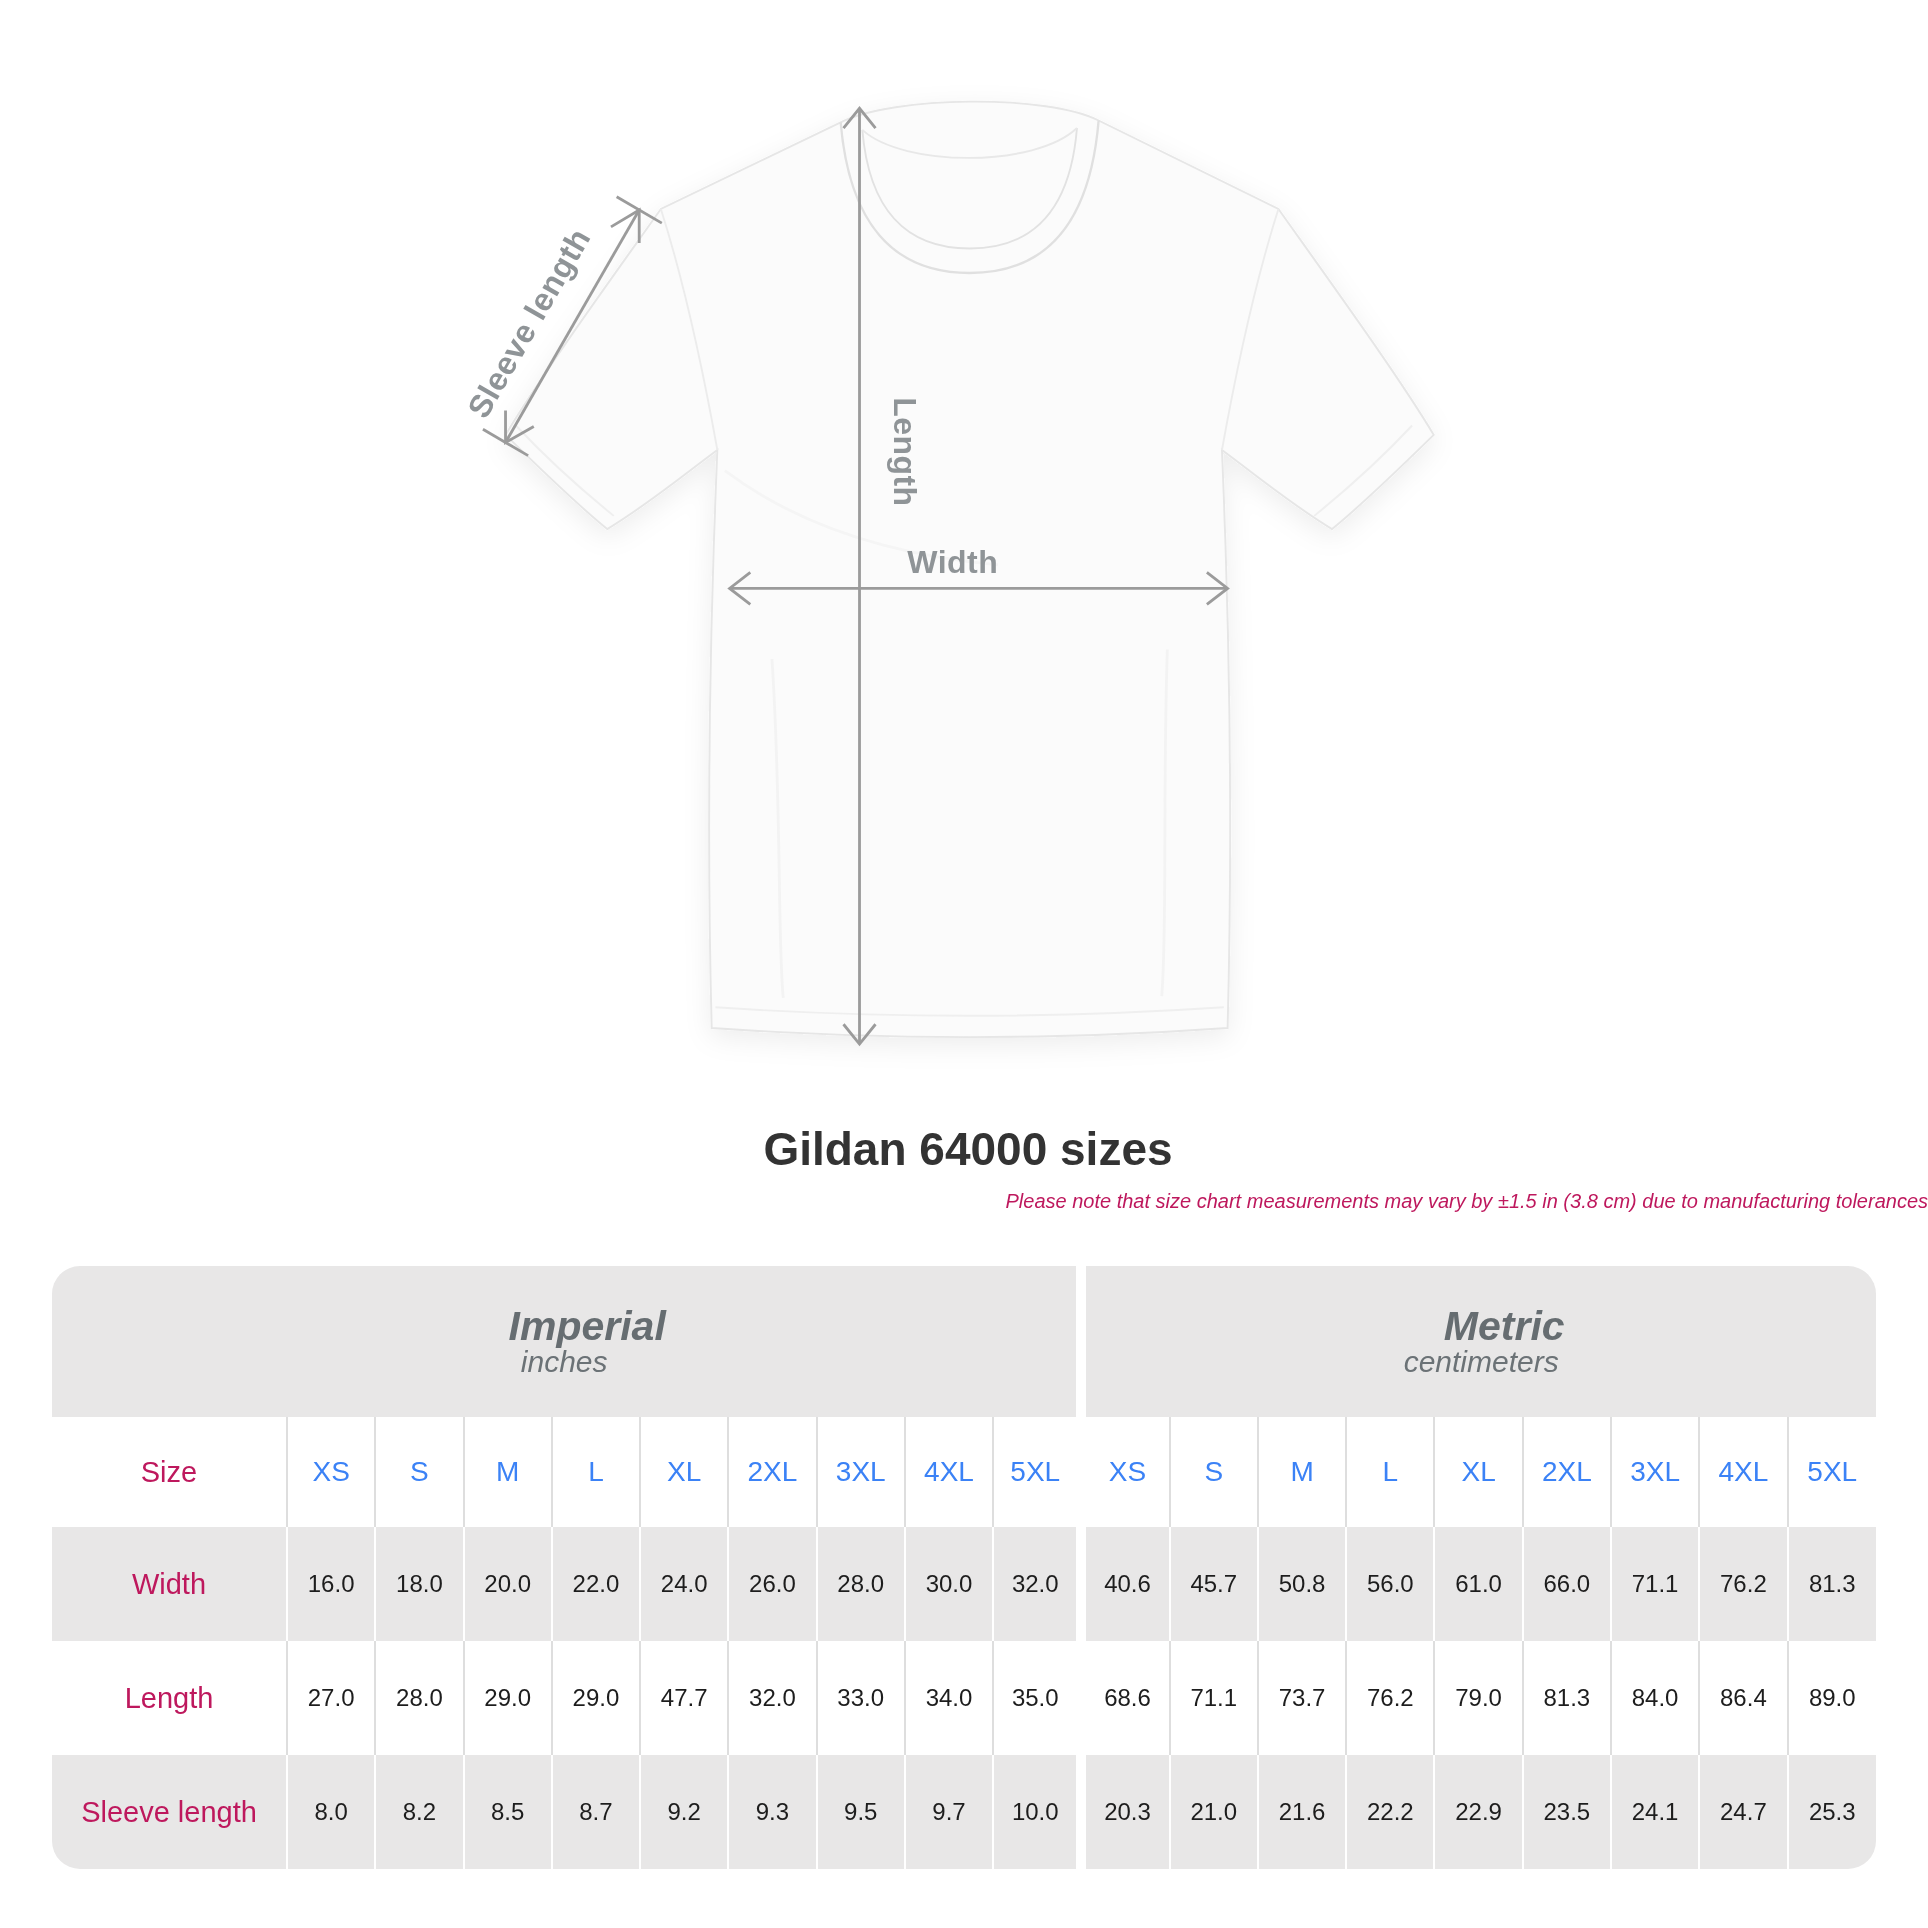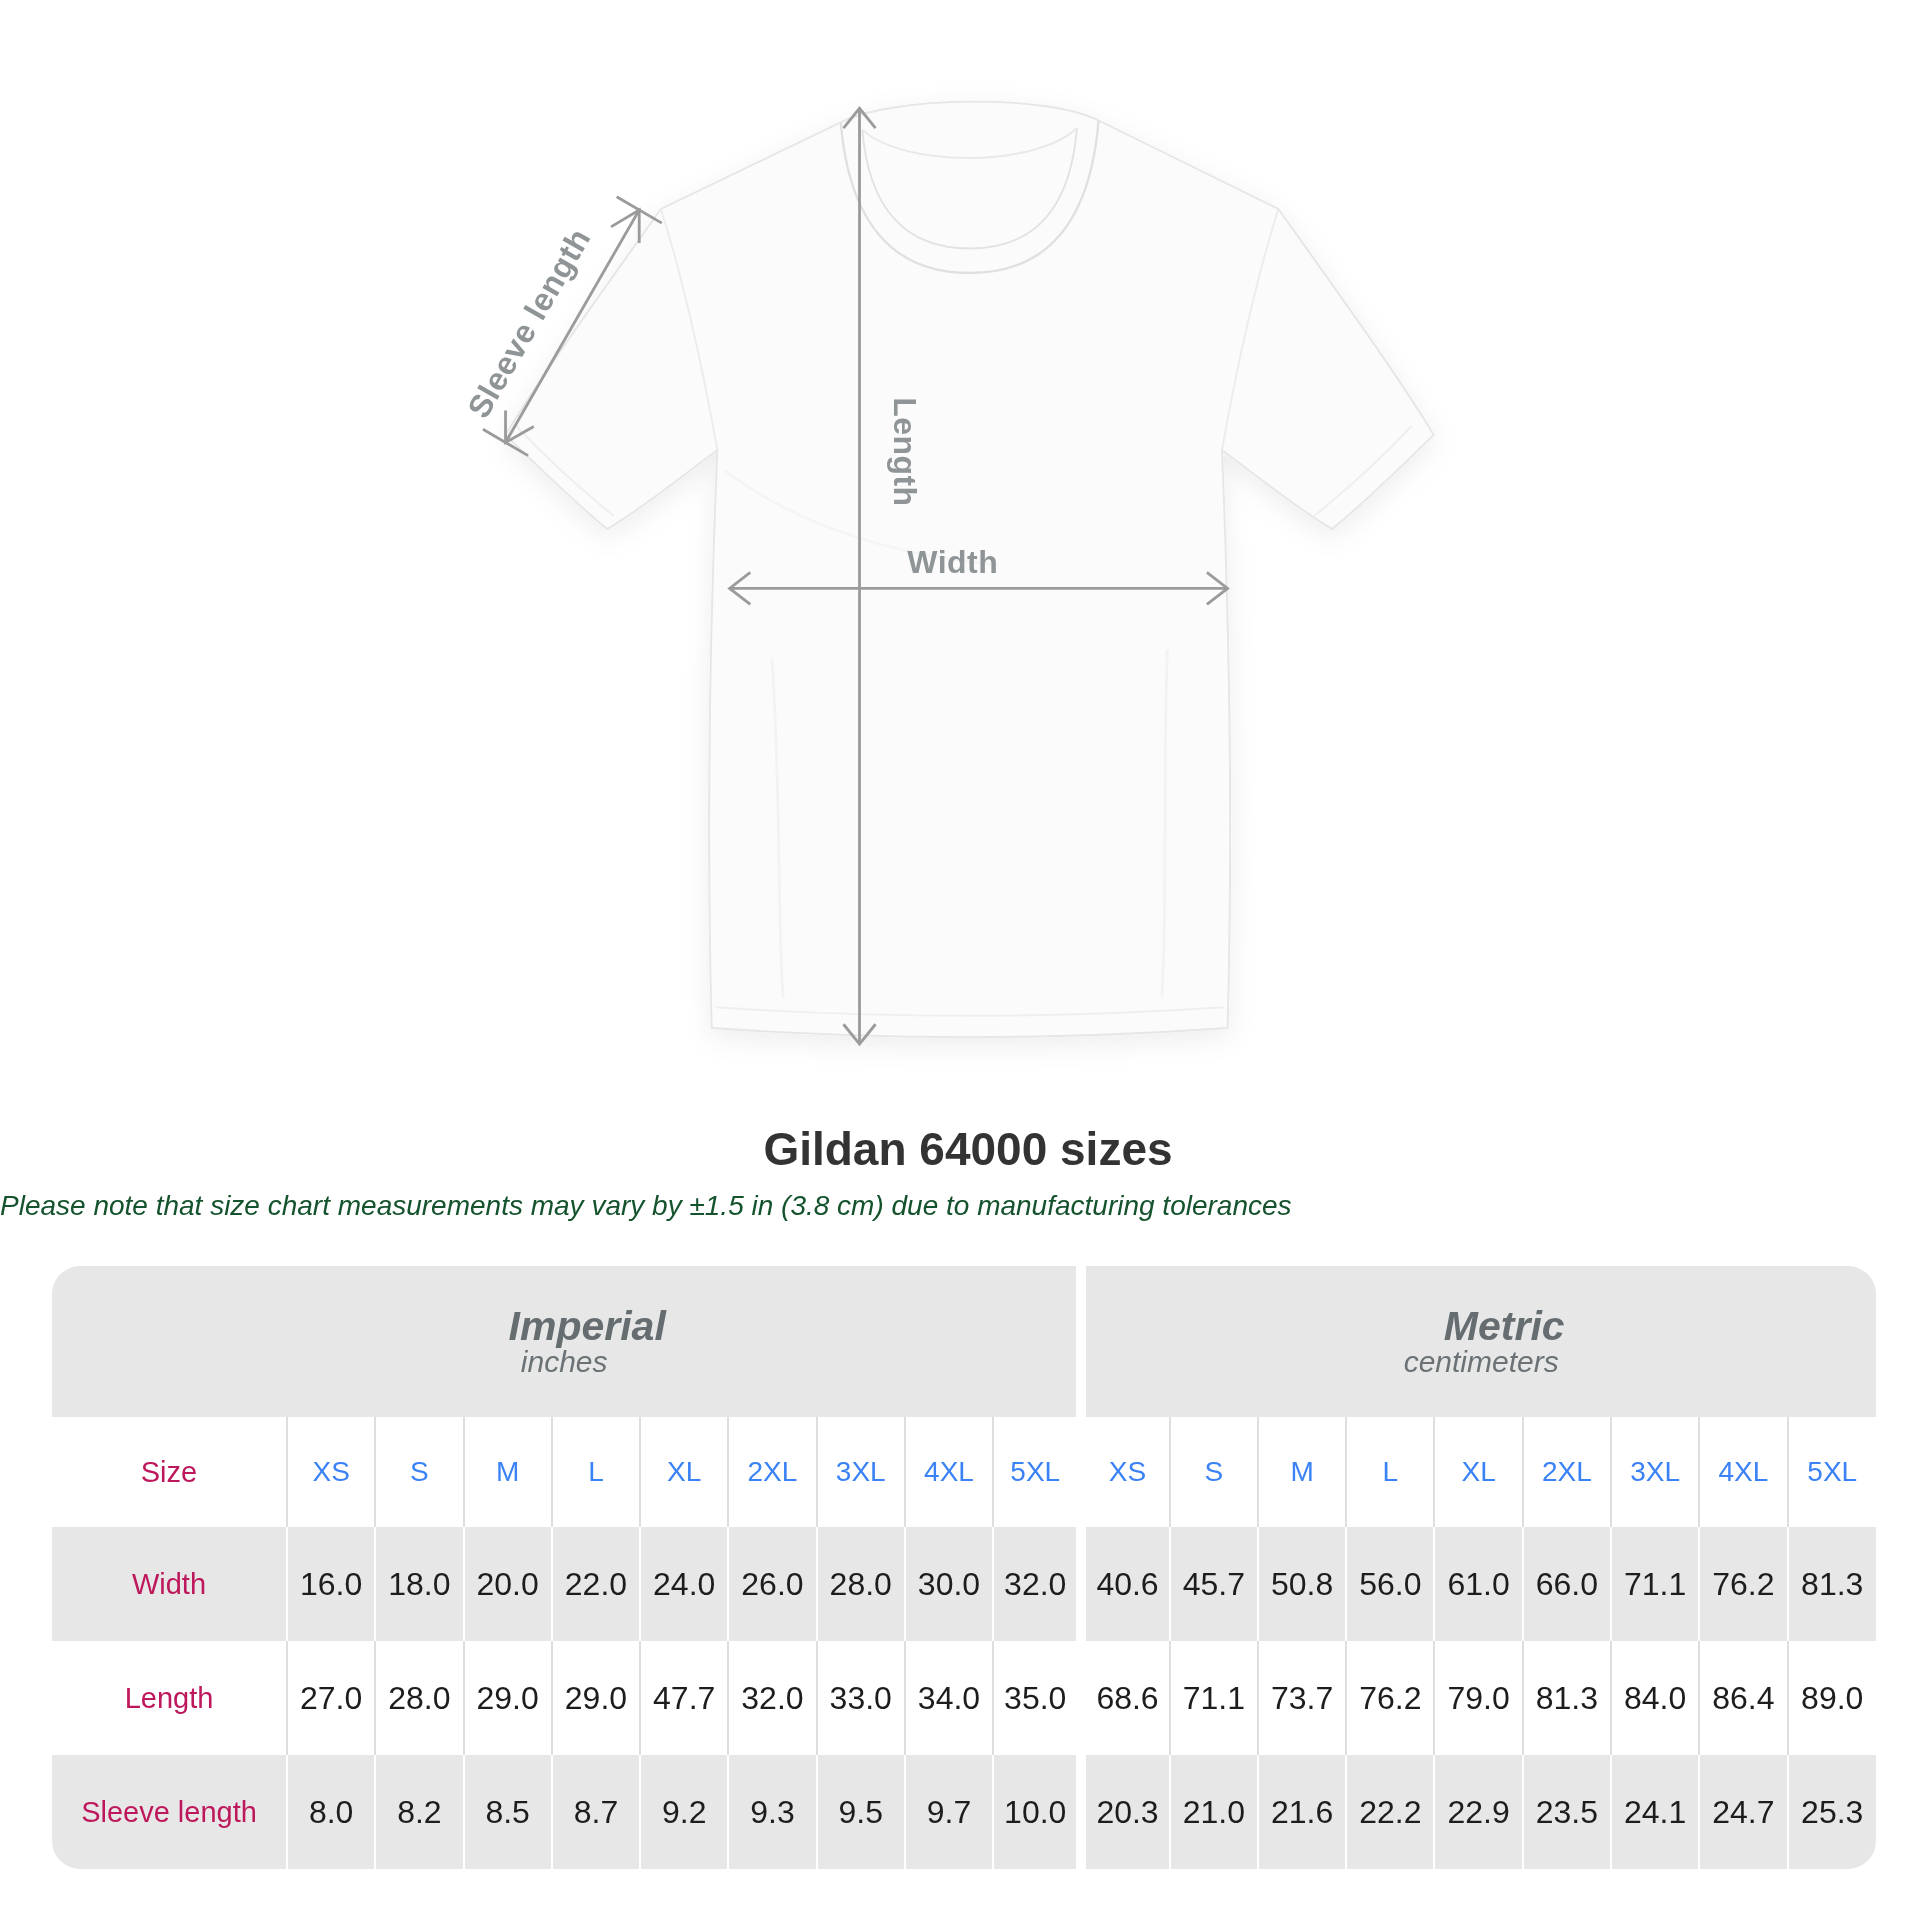--- a/index.html
+++ b/index.html
@@ -8,21 +8,21 @@
     font-family:"Liberation Sans", sans-serif;
     -webkit-font-smoothing:antialiased;
   }
   .diagram-svg{position:absolute;left:0;top:0;}
   .page-title{
     position:absolute;top:1122px;left:4px;width:100%;margin:0;
     text-align:center;font-size:46px;font-weight:bold;color:#333333;
   }
   .subtitle{
     position:absolute;top:1190px;left:0;width:100%;margin:0;
-    text-align:left;font-size:28px;font-style:italic;color:#14532d;
+    text-align:right;font-size:20px;font-style:italic;color:#be185d;
   }
   .table-wrap{
     position:absolute;left:52px;top:1266px;width:1824px;height:603px;
     border-radius:28px;overflow:hidden;
   }
   table.size-table{
     width:100%;height:100%;border-collapse:collapse;table-layout:fixed;
     border-spacing:0;
   }
   .size-table th,.size-table td{
@@ -32,21 +32,21 @@
   tr.head-row{height:110px;}
   tr.data-row{height:114px;}
   tr.gray-row th,tr.gray-row td{background:#e8e7e7;border-left:2.8px solid #ffffff;}
   tr.white-row th,tr.white-row td{background:#ffffff;border-left:2.8px solid #dedede;}
   .row-start{border-left:none !important;}
   .metric-start{border-left-width:10.4px !important;border-left-color:#ffffff !important;}
   .g-label{font-size:41px;font-weight:bold;font-style:italic;color:#666d71;line-height:1;padding-left:46px;}
   .g-sub{font-size:30px;font-style:italic;color:#6b7276;line-height:1;}
   .c-label{font-weight:bold;font-size:29px;color:#be185d;}
   .size-head{font-weight:bold;font-size:28px;color:#3b82f6;}
-  td.num{font-size:32px;color:#1d1d1d;}
+  td.num{font-size:24px;color:#1d1d1d;}
   .dim-label{font-size:34px;font-weight:bold;fill:#8f9497;letter-spacing:0.5px;}
 </style>
 </head>
 <body>
 
 <main>
 
   <svg class="diagram-svg" width="1928" height="1928" viewBox="0 0 2048 2048" aria-hidden="true">
     <defs>
       <filter id="ds" x="-10%" y="-10%" width="120%" height="124%">

